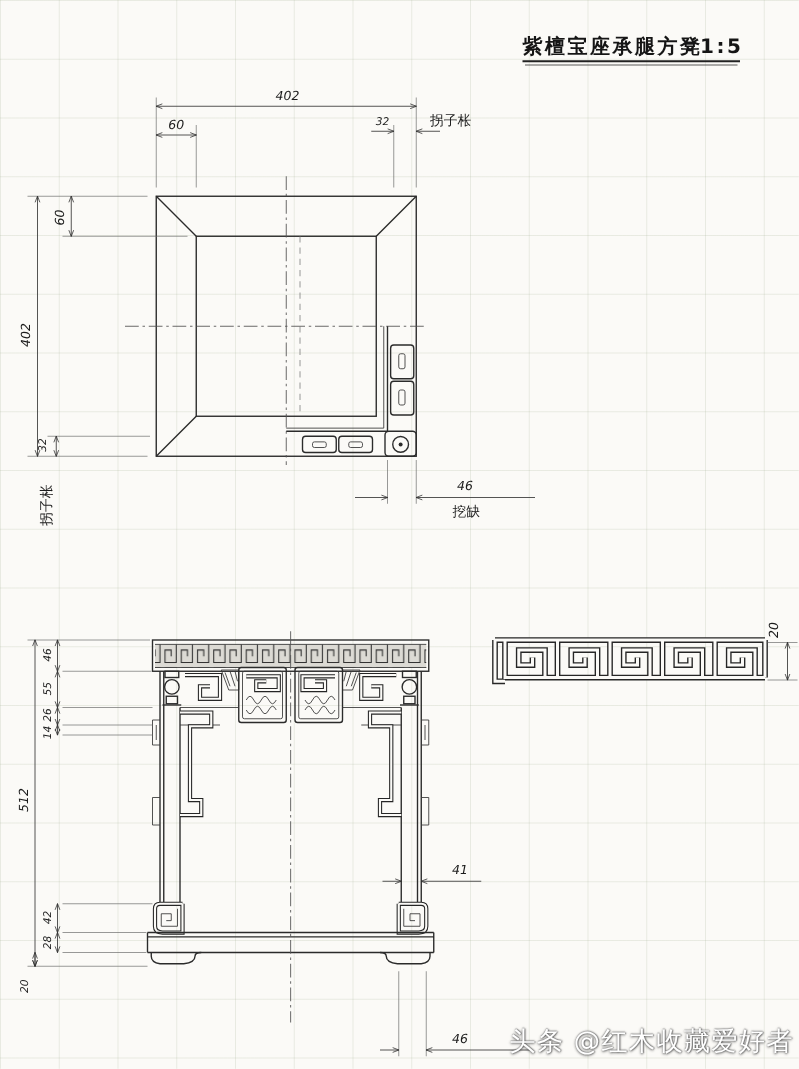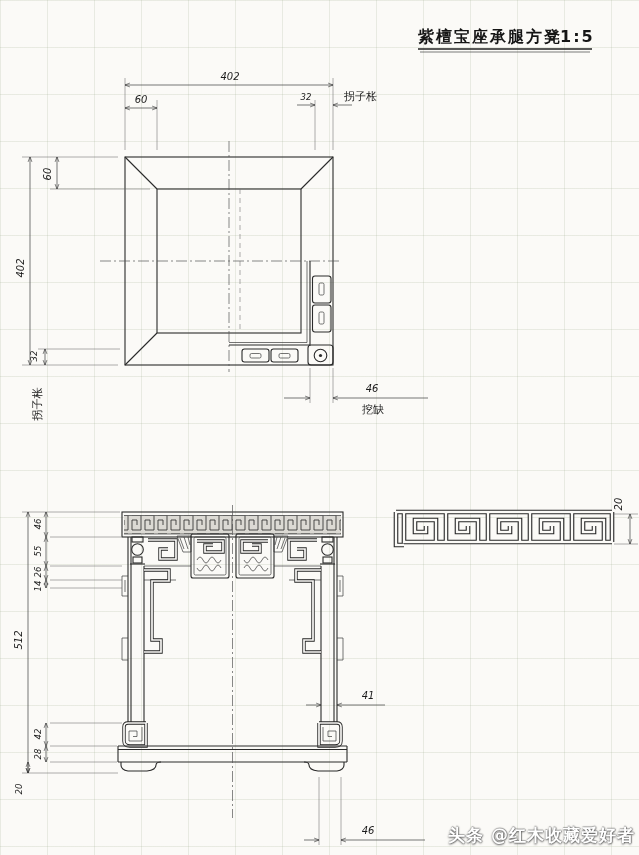--- a/index.html
+++ b/index.html
@@ -22,21 +22,21 @@
   .dA{fill:none;stroke:#262626;stroke-width:4.6;stroke-linejoin:miter;}
   .dB{fill:none;stroke:#fbfaf7;stroke-width:2.4;stroke-linejoin:miter;}
   .dA2{fill:none;stroke:#262626;stroke-width:3.4;stroke-linejoin:miter;}
   .dB2{fill:none;stroke:#fbfaf7;stroke-width:1.7;stroke-linejoin:miter;}
   .tNum{font:italic 10px "DejaVu Sans",sans-serif;fill:#1c1c1c;}
   .tNumS{font:italic 8.5px "DejaVu Sans",sans-serif;fill:#1c1c1c;}
   .tCJK{font:11px "DejaVu Sans",sans-serif;fill:#1c1c1c;}
   .tTitle{font:600 16px "DejaVu Sans",sans-serif;fill:#151515;letter-spacing:2px;}
   #watermark{
     position:absolute;right:4px;bottom:8px;
-    font-size:17px;font-weight:bold;color:#ffffff;letter-spacing:1px;
+    font-size:21px;font-weight:normal;color:#ffffff;letter-spacing:1px;
     text-shadow:0 1px 2px rgba(75,75,75,.9),0 -1px 1px rgba(120,120,120,.55),1px 0 1px rgba(95,95,95,.6);
     white-space:nowrap;
   }
 </style>
 </head>
 <body>
 
 <svg width="639" height="855" viewBox="0 0 639 855">
   <defs>
     <marker id="ar" viewBox="0 0 10 10" refX="9.2" refY="5" markerWidth="8" markerHeight="8" orient="auto-start-reverse">

